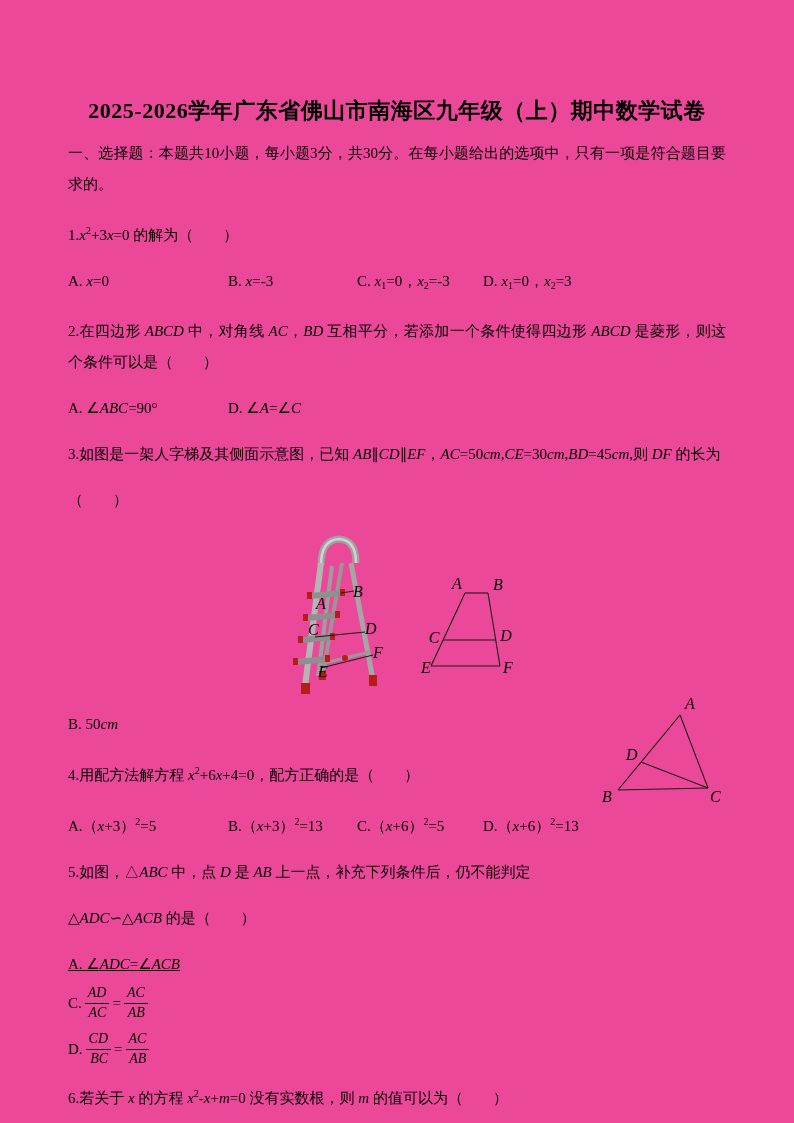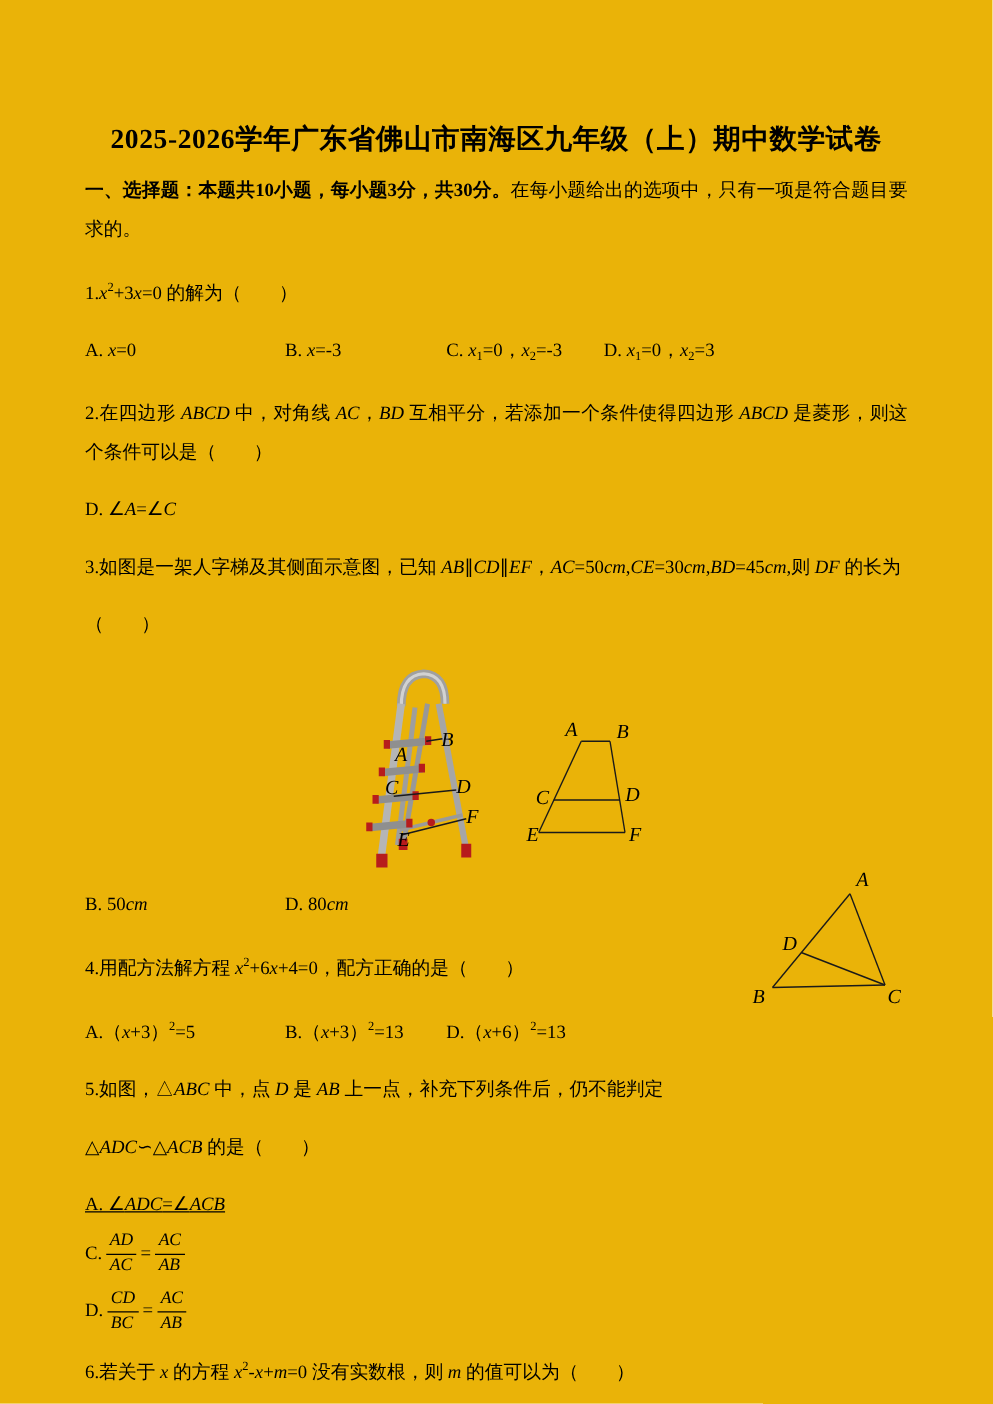--- a/index.html
+++ b/index.html
@@ -1,34 +1,34 @@
 <!DOCTYPE html>
 <html><head>
 <meta charset="utf-8">
 <style>
   html,body{margin:0;padding:0;background:#fff;}
-  .page{position:relative;width:794px;height:1123px;background:#eab308;color:#000;
+  .page{position:relative;width:794px;height:1123px;background:#ec4899;color:#000;
         font-family:"Liberation Serif",serif;font-size:15px;overflow:hidden;}
   .col{margin:0 68px;}
   .title{margin-top:96px;text-align:center;font-weight:bold;font-size:22px;line-height:30px;letter-spacing:.5px;}
   .para{line-height:31px;text-align:justify;}
   .intro{margin-top:12px;}
-  .intro .b{font-weight:bold;}
+  .intro .b{font-weight:normal;}
   .optrow{display:grid;grid-template-columns:160px 129px 126px 1fr;line-height:31px;}
   .figrow{position:relative;height:170px;margin-bottom:8px;}
   .ladder{position:absolute;left:217px;top:2px;}
   .trap{position:absolute;left:352px;top:34px;}
   .q5text{width:520px;}
   .q5opts .row{line-height:31px;text-decoration:underline;}
   .q5opts .fracrow{height:46px;display:flex;align-items:center;}
   .trifig{position:absolute;left:592px;top:690px;}
   .m{font-style:italic;}
   .sp{font-size:10px;vertical-align:6px;}
   .sb{font-size:10px;vertical-align:-3px;}
-  .fr{display:inline-block;vertical-align:middle;text-align:left;line-height:1.15;font-size:14px;margin:0 3px;}
+  .fr{display:inline-block;vertical-align:middle;text-align:right;line-height:1.15;font-size:14px;margin:0 3px;}
   .fr.fi{font-style:italic;}
   .fn{display:block;border-bottom:1px solid #000;padding:0 3px 1px;}
   .fd{display:block;padding:1px 3px 0;}
   svg text{font-family:"Liberation Serif",serif;font-style:italic;font-size:16px;fill:#000;}
   svg .thin{stroke:#1a1a1a;stroke-width:1.1;}
 </style>
 </head>
 <body>
 
 <div class="page">
@@ -41,20 +41,21 @@
     <p class="para"><span>1.</span><span class="m">x</span><span class="sp">2</span><span>+3</span><span class="m">x</span><span>=0 的解为（　　）</span></p>
     <div class="optrow">
       <span><span>A. </span><span class="m">x</span><span>=0</span></span>
       <span><span>B. </span><span class="m">x</span><span>=-3</span></span>
       <span><span>C. </span><span class="m">x</span><span class="sb">1</span><span>=0，</span><span class="m">x</span><span class="sb">2</span><span>=-3</span></span>
       <span><span>D. </span><span class="m">x</span><span class="sb">1</span><span>=0，</span><span class="m">x</span><span class="sb">2</span><span>=3</span></span>
     </div>
 
     <p class="para"><span>2.在四边形 </span><span class="m">ABCD</span><span> 中，对角线 </span><span class="m">AC</span><span>，</span><span class="m">BD</span><span> 互相平分，若添加一个条件使得四边形 </span><span class="m">ABCD</span><span> 是菱形，则这个条件可以是（　　）</span></p>
     <div class="optrow">
+      <span><span>A. ∠</span><span class="m">ABC</span><span>=90°</span></span>
       <span><span>D. ∠</span><span class="m">A</span><span>=∠</span><span class="m">C</span></span>
     </div>
 
     <p class="para"><span>3.如图是一架人字梯及其侧面示意图，已知 </span><span class="m">AB</span><span>∥</span><span class="m">CD</span><span>∥</span><span class="m">EF</span><span>，</span><span class="m">AC</span><span>=50</span><span class="m">cm</span><span>,</span><span class="m">CE</span><span>=30</span><span class="m">cm</span><span>,</span><span class="m">BD</span><span>=45</span><span class="m">cm</span><span>,则 </span><span class="m">DF</span><span> 的长为</span></p>
     <p class="para">（　　）</p>
 
     <div class="figrow">
 
       <svg class="ladder" width="112" height="166" viewBox="0 0 112 166">
         <path d="M36,32 Q36,7 54,6 Q71,7 71,30" fill="none" stroke="#a0a0a0" stroke-width="7"></path>
@@ -113,27 +114,27 @@
           <text x="14" y="78" text-anchor="middle">C</text>
           <text x="86" y="76" text-anchor="middle">D</text>
           <text x="6" y="108" text-anchor="middle">E</text>
           <text x="88" y="108" text-anchor="middle">F</text>
         </g>
       </svg>
     </div>
 
     <div class="optrow">
       <span><span>B. 50</span><span class="m">cm</span></span>
-      <span><span>D. 80</span><span class="m">cm</span></span>
     </div>
 
     <p class="para"><span>4.用配方法解方程 </span><span class="m">x</span><span class="sp">2</span><span>+6</span><span class="m">x</span><span>+4=0，配方正确的是（　　）</span></p>
     <div class="optrow">
       <span><span>A.（</span><span class="m">x</span><span>+3）</span><span class="sp">2</span><span>=5</span></span>
       <span><span>B.（</span><span class="m">x</span><span>+3）</span><span class="sp">2</span><span>=13</span></span>
+      <span><span>C.（</span><span class="m">x</span><span>+6）</span><span class="sp">2</span><span>=5</span></span>
       <span><span>D.（</span><span class="m">x</span><span>+6）</span><span class="sp">2</span><span>=13</span></span>
     </div>
 
     <p class="para q5text"><span>5.如图，△</span><span class="m">ABC</span><span> 中，点 </span><span class="m">D</span><span> 是 </span><span class="m">AB</span><span> 上一点，补充下列条件后，仍不能判定</span></p>
     <p class="para q5text"><span>△</span><span class="m">ADC</span><span>∽△</span><span class="m">ACB</span><span> 的是（　　）</span></p>
     <div class="q5opts">
       <div class="row"><span>A. ∠</span><span class="m">ADC</span><span>=∠</span><span class="m">ACB</span></div>
       <div class="fracrow">
           <span>C. </span>
           <span class="fr fi">

